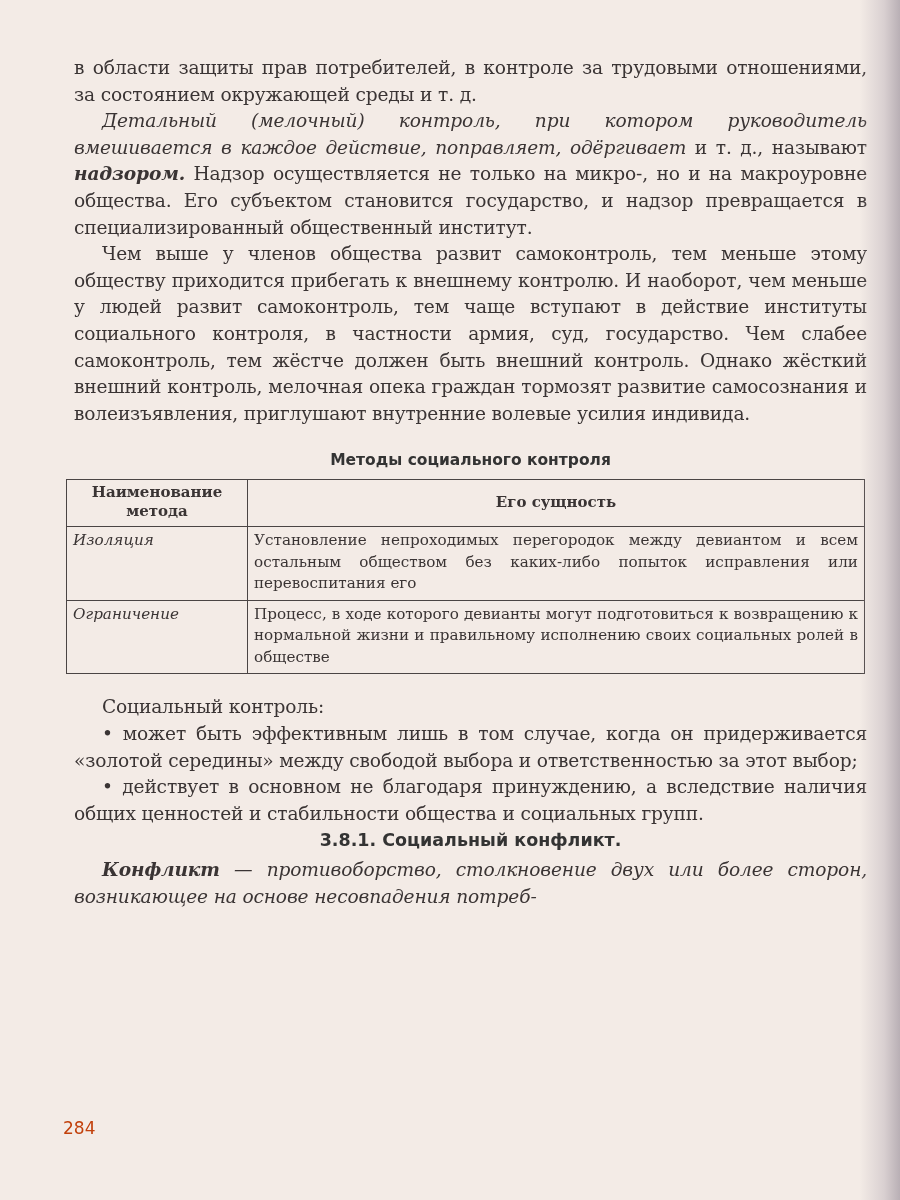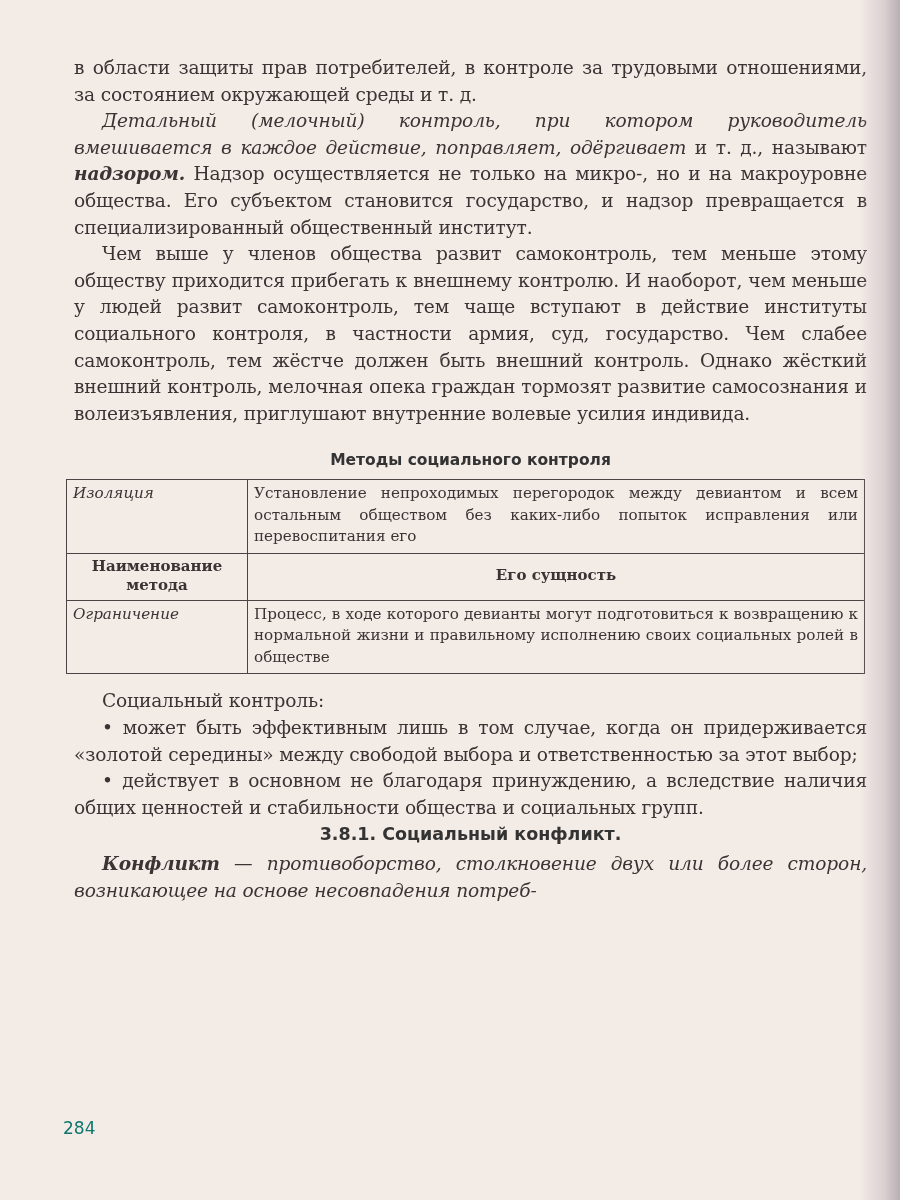--- a/index.html
+++ b/index.html
@@ -45,53 +45,53 @@
   td.desc { text-align: justify; }
   .bullet { text-indent: 28px; }
   .heading {
     font-family: "DejaVu Sans", "Liberation Sans", sans-serif;
     font-weight: bold; font-size: 17.5px; line-height: 26px;
     text-align: center; color: #333; 
   }
   .page-number {
     position: absolute; left: 63px; top: 1118px;
     font-family: "DejaVu Sans", "Liberation Sans", sans-serif;
-    font-size: 17px; color: #0f766e;
+    font-size: 17px; color: #c2410c;
   }
 </style>
 </head>
 <body>
 
 <div class="content">
   <p>в области защиты прав потребителей, в контроле за трудовыми отношениями, за состоянием окружающей среды и т. д.</p>
 
   <p class="indent"><span class="it">Детальный (мелочный) контроль, при котором руководитель вмешивается в каждое действие, поправляет, одёргивает</span><span> и т. д., называют </span><span class="bi">надзором.</span><span> Надзор осуществляется не только на микро-, но и на макроуровне общества. Его субъектом становится государство, и надзор превращается в специализированный общественный институт.</span></p>
 
   <p class="indent">Чем выше у членов общества развит самоконтроль, тем меньше этому обществу приходится прибегать к внешнему контролю. И наоборот, чем меньше у людей развит самоконтроль, тем чаще вступают в действие институты социального контроля, в частности армия, суд, государство. Чем слабее самоконтроль, тем жёстче должен быть внешний контроль. Однако жёсткий внешний контроль, мелочная опека граждан тормозят развитие самосознания и волеизъявления, приглушают внутренние волевые усилия индивида.</p>
 
   <div class="table-title">Методы социального контроля</div>
 
   <table>
     <tbody>
         <tr>
+      <th style="width:168px">Наименование метода</th>
+      <th>Его сущность</th>
+    </tr>
+    <tr>
       <td class="method">Изоляция</td>
       <td class="desc">Установление непроходимых перегородок между девиантом и всем остальным обществом без каких-либо попыток исправления или перевоспитания его</td>
-    </tr>
-    <tr>
-      <th style="width:168px">Наименование метода</th>
-      <th>Его сущность</th>
     </tr>
     <tr>
       <td class="method">Ограничение</td>
       <td class="desc">Процесс, в ходе которого девианты могут подготовиться к возвращению к нормальной жизни и правильному исполнению своих социальных ролей в обществе</td>
     </tr>
   </tbody>
     </table>
 
-  <p class="indent" style="margin-top:14px">Социальный контроль:</p>
+  <p class="indent" style="margin-top:20px">Социальный контроль:</p>
   <p class="bullet">• может быть эффективным лишь в том случае, когда он придерживается «золотой середины» между свободой выбора и ответственностью за этот выбор;</p>
   <p class="bullet">• действует в основном не благодаря принуждению, а вследствие наличия общих ценностей и стабильности общества и социальных групп.</p>
 
   <div class="heading">
     <div>3.8.1. Социальный конфликт.</div>
   </div>
 
   <p class="indent" style="margin-top:4px"><span class="bi">Конфликт</span><span class="it"> — противоборство, столкновение двух или более сторон, возникающее на основе несовпадения потреб-</span></p>
 </div>
 

